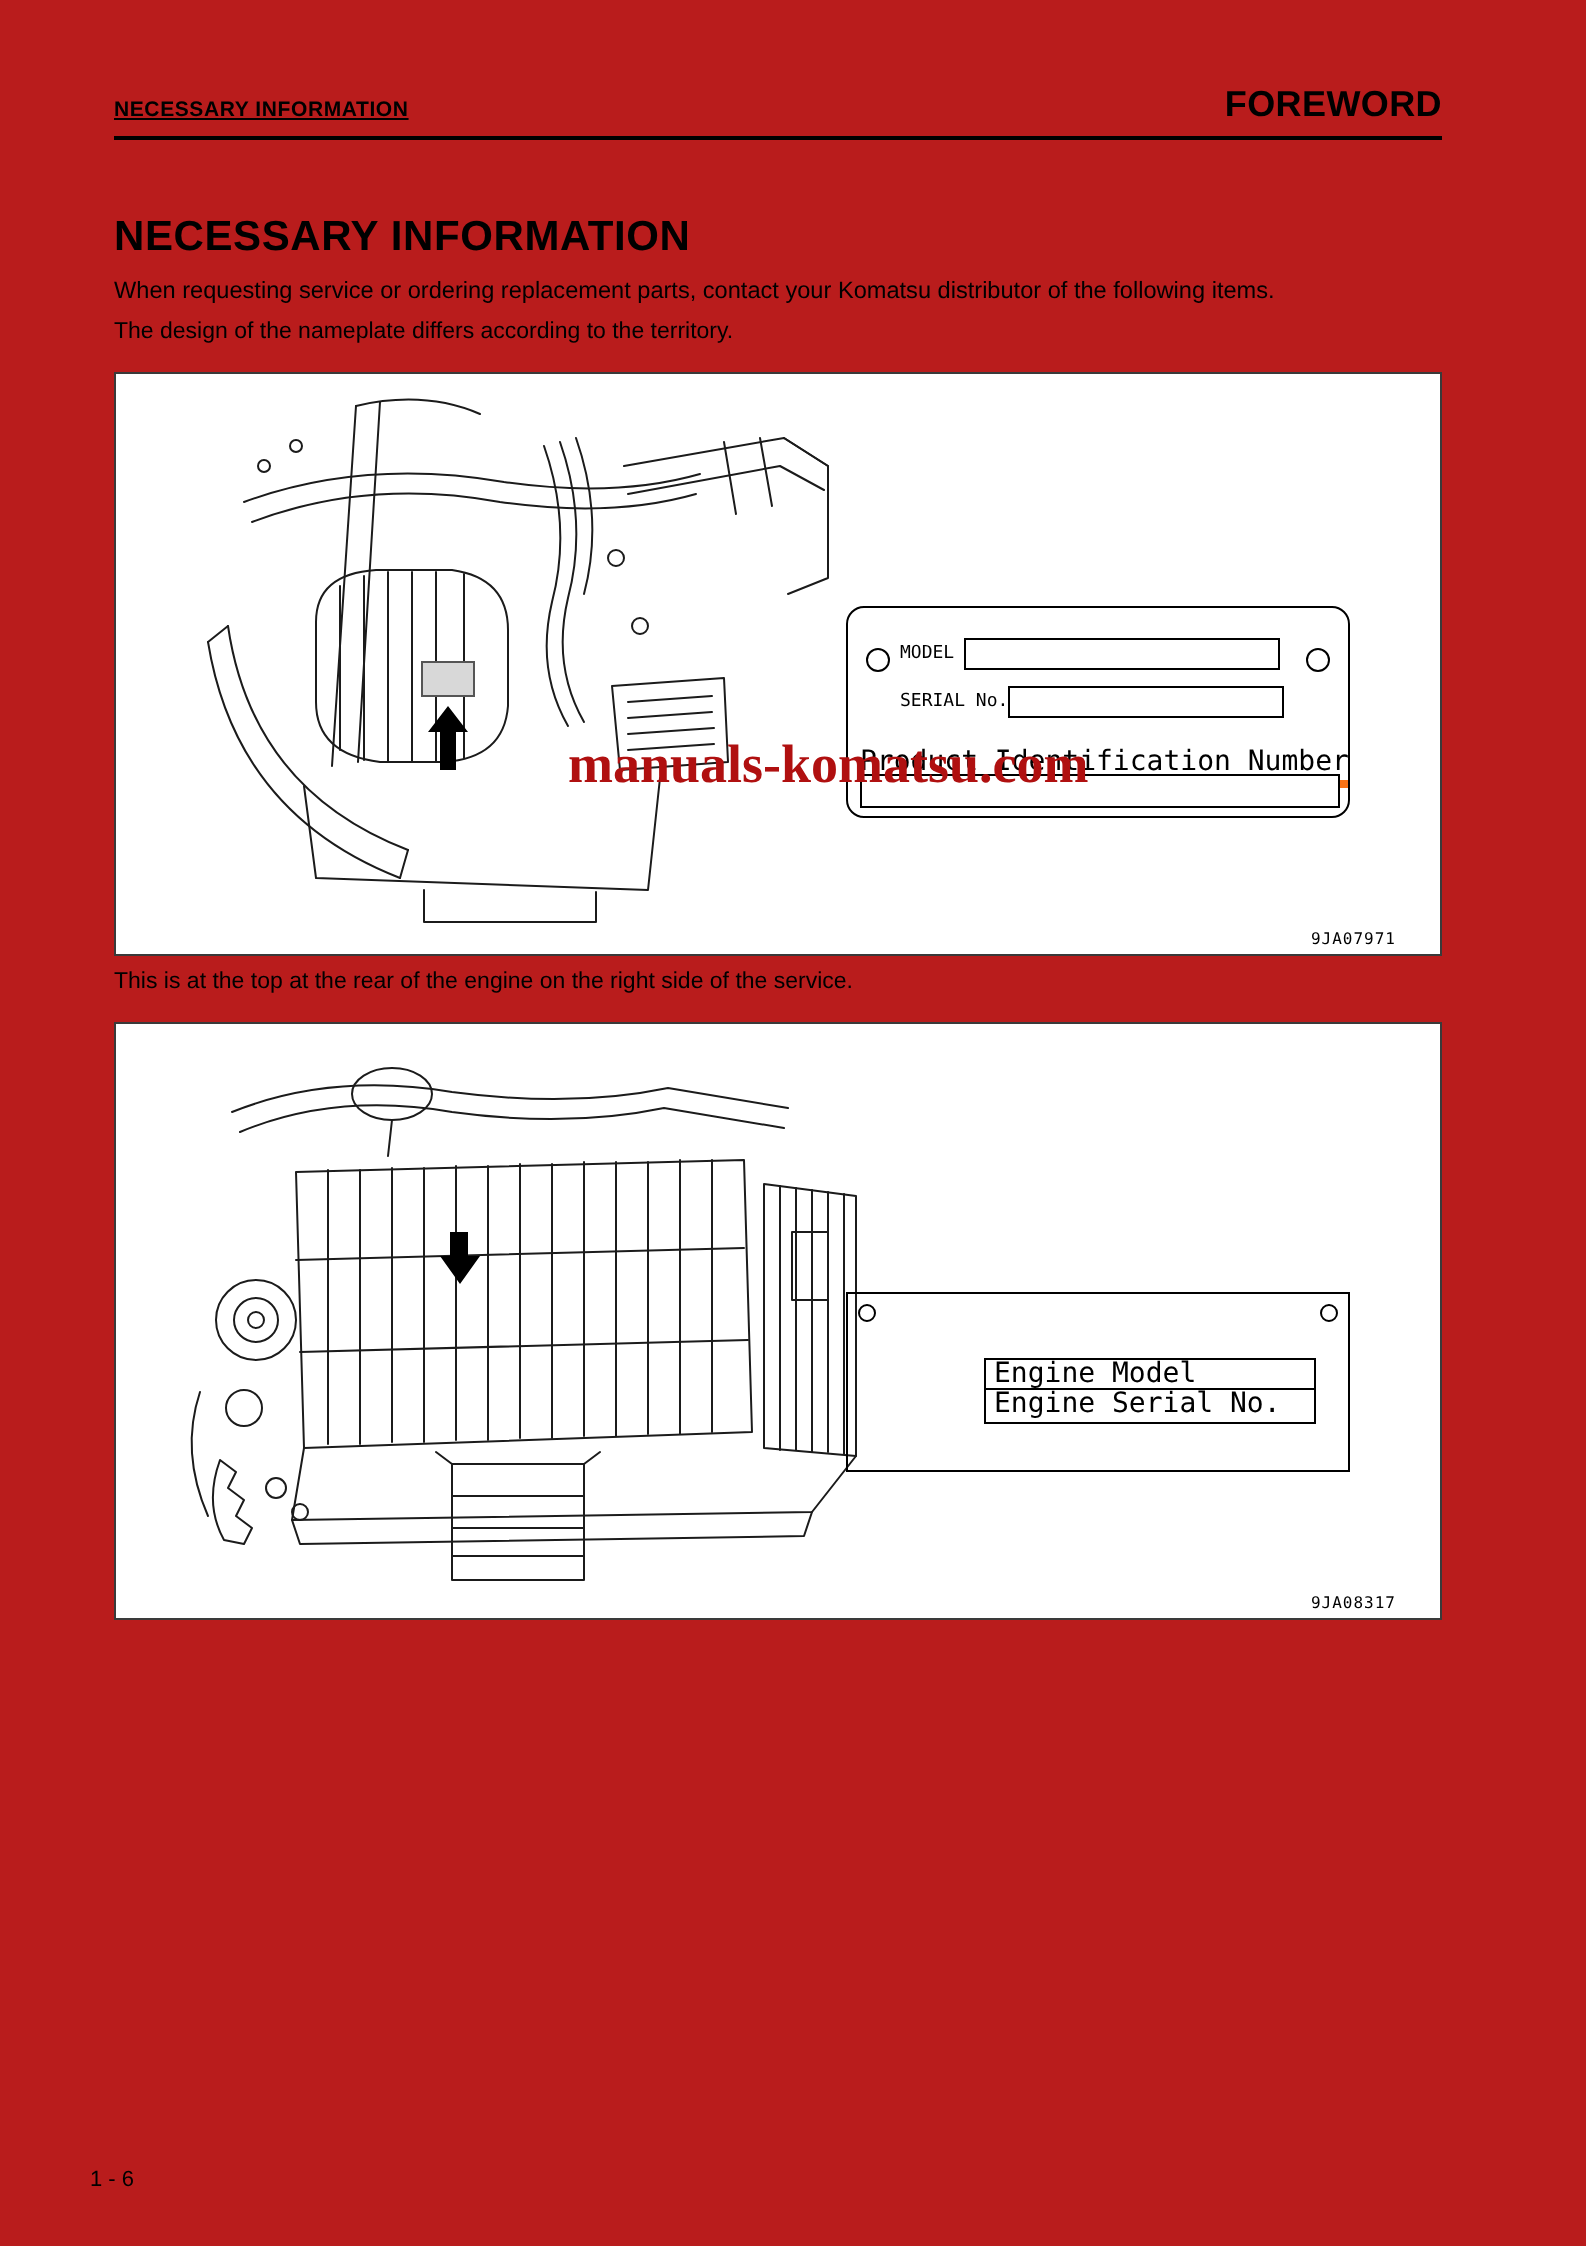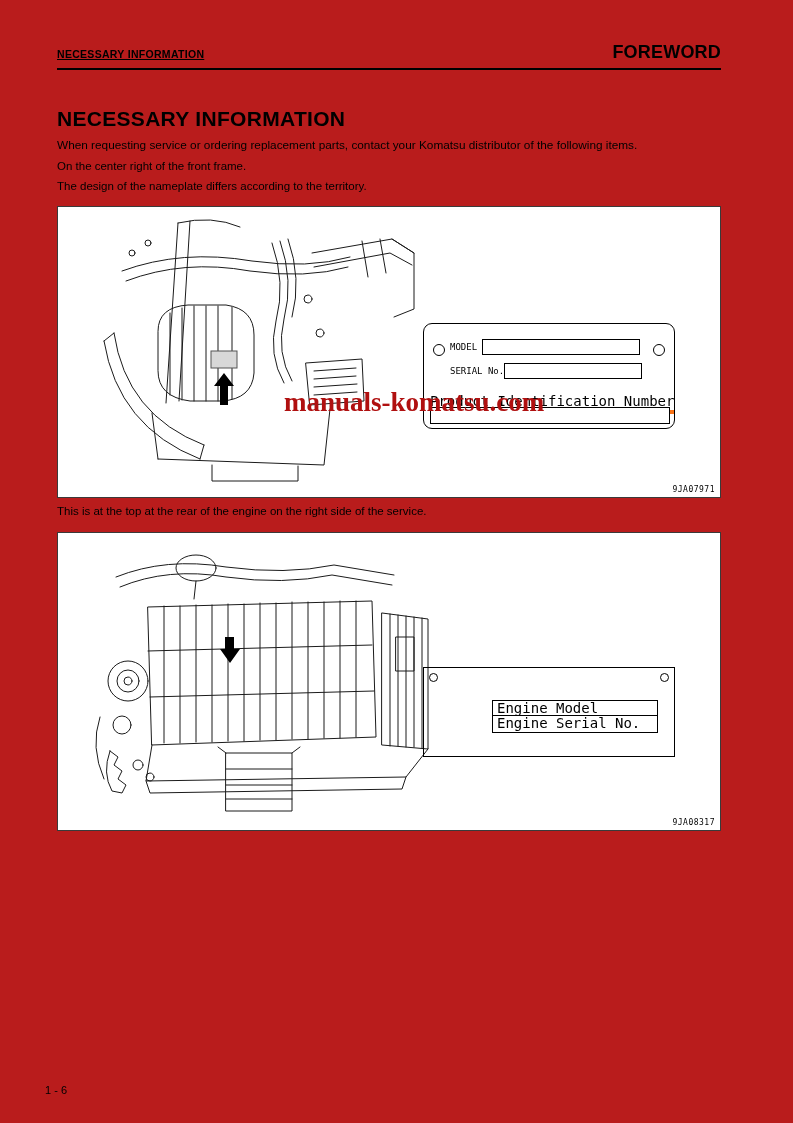--- a/index.html
+++ b/index.html
@@ -19,21 +19,21 @@
 
   h1.page-title{margin:37px 0 0 0;font-size:21px;font-weight:bold;letter-spacing:.3px;}
   p.intro{margin:7px 0 0 0;font-size:11.8px;line-height:1.25;}
   h2.sec{margin:27px 0 0 0;font-size:16px;font-weight:bold;letter-spacing:.1px;}
   p.body-line{margin:6px 0 0 0;font-size:11.5px;line-height:1.25;}
 
   .figure-box{position:relative;margin:13px 0 0 0;border:1px solid #3a3a3a;background:#fff;}
   .fig1{height:290px;}
   .fig2{height:297px;}
   .fig-code{
-    position:absolute;right:5px;bottom:3px;
+    position:absolute;right:22px;bottom:3px;
     font-family:"DejaVu Sans Mono",monospace;font-size:8px;letter-spacing:.5px;
   }
   .drawing{position:absolute;left:4px;top:6px;}
   .drawing2{position:absolute;left:18px;top:8px;}
 
   .watermark{
     position:absolute;left:226px;top:180px;
     font-family:"Liberation Serif","DejaVu Serif",serif;
     font-size:27px;color:#b01010;white-space:nowrap;font-weight:bold;
   }
@@ -73,21 +73,20 @@
   <div class="content">
 
     <div class="running-header">
       <span class="rh-left">NECESSARY INFORMATION</span>
       <span class="rh-right">FOREWORD</span>
     </div>
 
     <h1 class="page-title">NECESSARY INFORMATION</h1>
     <p class="intro">When requesting service or ordering replacement parts, contact your Komatsu distributor of the following items.</p>
 
-    <p class="body-line">On the center right of the front frame.</p>
     <p class="body-line">The design of the nameplate differs according to the territory.</p>
 
     <figure class="figure-box fig1" style="margin-inline:0;">
       <svg class="drawing" width="400" height="276" viewBox="0 0 400 276">
         <g fill="none" stroke="#1b1b1b" stroke-width="1" stroke-linejoin="round" stroke-linecap="round">
           <path d="M116 10 L104 190"></path>
           <path d="M128 8 L117 188"></path>
           <path d="M116 10 Q150 2 178 14"></path>
           <path d="M60 58 Q120 36 190 48 Q246 56 288 44"></path>
           <path d="M64 68 Q122 46 188 58 Q244 66 286 54"></path>

